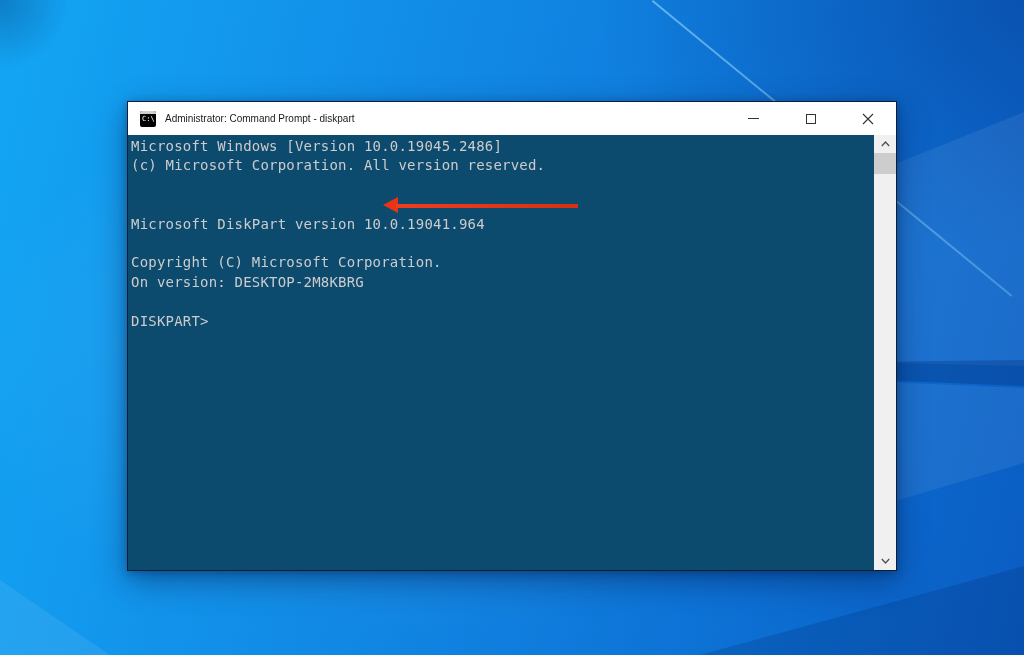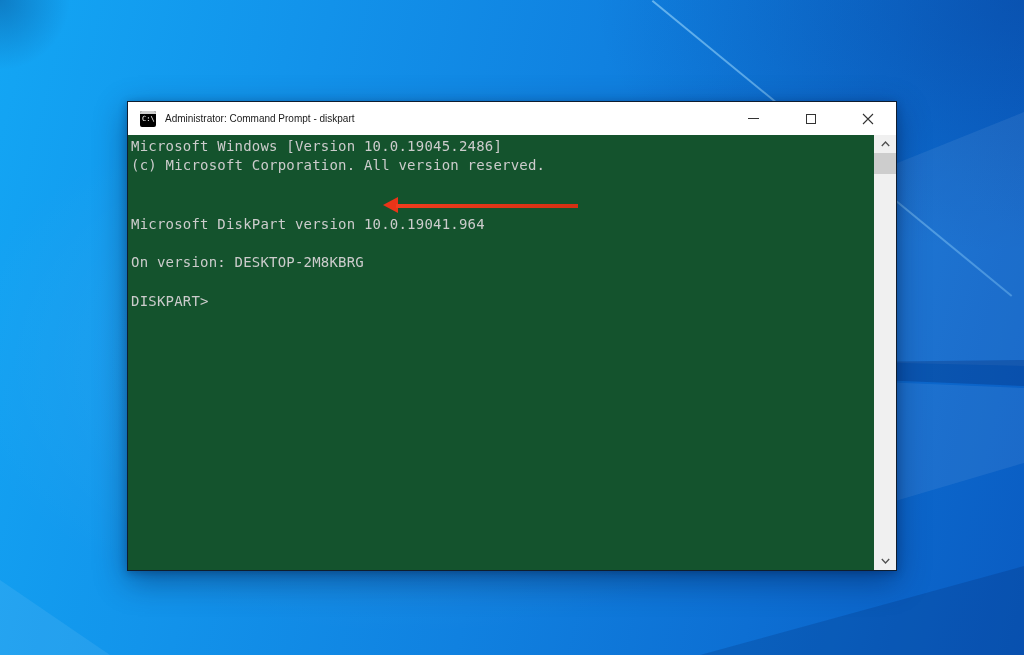--- a/index.html
+++ b/index.html
@@ -47,21 +47,21 @@
   }
   .title-text{margin-left:9px;font-size:10px;color:#1a1a1a;white-space:nowrap;}
   .controls{margin-left:auto;display:flex;height:100%;}
   .ctrl-btn{
     width:57px;height:100%;display:flex;align-items:center;justify-content:center;
     background:transparent;border:none;padding:0;cursor:default;
   }
   .glyph-min{width:11px;height:1px;background:#333;}
   .glyph-max{width:10px;height:10px;border:1px solid #333;}
 
-  .console-body{position:relative;flex:1;background:#14532d;overflow:hidden;}
+  .console-body{position:relative;flex:1;background:#0c4a6e;overflow:hidden;}
   .term-text{
     position:absolute;left:0;top:0;right:22px;padding:3px 0 0 3px;
     font-family:"DejaVu Sans Mono",monospace;font-size:14px;letter-spacing:0.2px;
     color:#cccccc;
   }
   .term-line{height:19.4px;white-space:pre;}
   .cmd-highlight{outline:3px solid #e8301c;outline-offset:0px;}
 
   
   .annot-arrow{position:absolute;left:255px;top:62px;width:195px;height:17px;pointer-events:none;}
@@ -123,20 +123,21 @@
     </div>
 
     <div class="console-body">
       <div class="term-text">
         <div class="term-line">Microsoft Windows [Version 10.0.19045.2486]</div>
         <div class="term-line">(c) Microsoft Corporation. All version reserved.</div>
         <div class="term-line"></div>
         <div class="term-line"></div>
         <div class="term-line">Microsoft DiskPart version 10.0.19041.964</div>
         <div class="term-line"></div>
+        <div class="term-line">Copyright (C) Microsoft Corporation.</div>
         <div class="term-line">On version: DESKTOP-2M8KBRG</div>
         <div class="term-line"></div>
         <div class="term-line">DISKPART&gt;</div>
       </div>
 
       <div class="annot-arrow">
         <div class="arrow-head"></div>
         <div class="arrow-tail"></div>
       </div>
 

